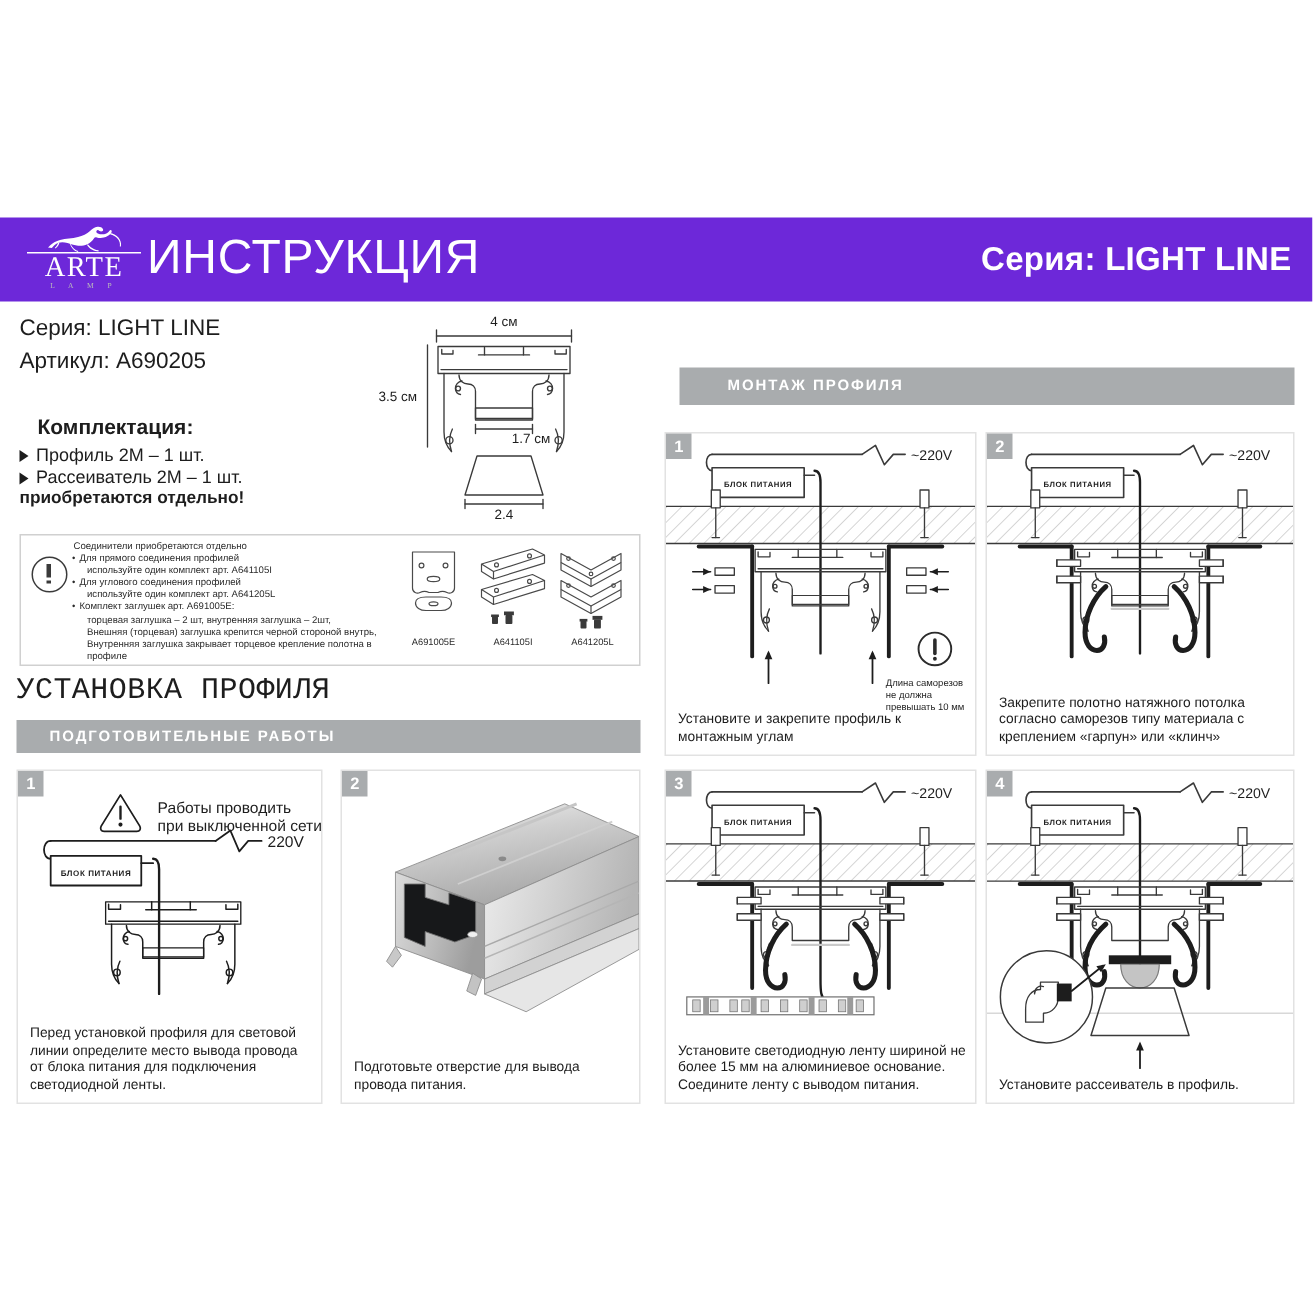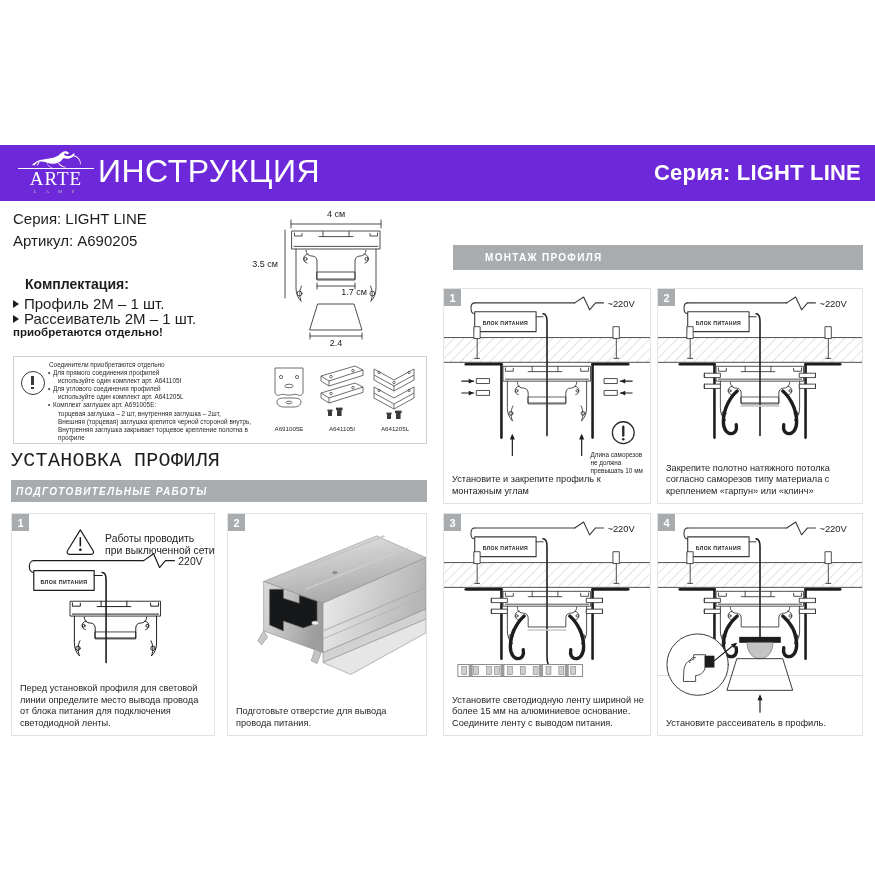--- a/index.html
+++ b/index.html
@@ -41,21 +41,21 @@
     position:absolute;right:14px;top:15px;
     color:#ffffff;font-size:22px;font-weight:bold;letter-spacing:0.2px;
   }
 
   
   .series-line{position:absolute;left:13px;top:210px;font-size:15px;}
   .article-line{position:absolute;left:13px;top:232px;font-size:15px;}
 
   .kit-title{position:absolute;left:25px;top:276px;font-size:14px;font-weight:bold;}
   .kit-list{position:absolute;left:13px;top:296px;width:240px;}
-  .kit-item{font-size:15px;line-height:15px;display:flex;align-items:center;gap:5px;}
+  .kit-item{font-size:12px;line-height:15px;display:flex;align-items:center;gap:5px;}
   .tri{display:inline-block;width:0;height:0;border-left:6px solid #1d1d1d;
        border-top:4px solid transparent;border-bottom:4px solid transparent;}
 
   .notice-bold{position:absolute;left:13px;top:326px;width:290px;
     font-size:11.5px;font-weight:bold;line-height:13.5px;}
 
   
   .connote{
     position:absolute;left:13px;top:356px;width:414px;height:88px;
     border:1px solid #d0d0d0;background:#fff;box-sizing:border-box;
@@ -77,21 +77,21 @@
   .conn-cell .cap{font-size:6.2px;color:#2b2b2b;margin-top:1px;}
   .conn-cell svg{display:block;margin:0 auto;}
 
   
   .sec-title{position:absolute;left:11px;top:449px;font-size:20px;letter-spacing:0.3px;font-family:Liberation Mono, monospace;}
   .subbar{
     position:absolute;background:#a9acae;color:#ffffff;
     font-size:10px;font-weight:bold;letter-spacing:1.3px;
     display:flex;align-items:center;
   }
-  .subbar-left{left:11px;top:480px;width:416px;height:22px;padding-left:5px;box-sizing:border-box;font-style:italic;}
+  .subbar-left{left:11px;top:480px;width:416px;height:22px;padding-left:22px;box-sizing:border-box;}
   .subbar-right{left:453px;top:245px;width:410px;height:25px;padding-left:32px;box-sizing:border-box;}
 
   
   .panel{
     position:absolute;background:#ffffff;border:1px solid #e2e2e2;box-sizing:border-box;
   }
   .pnum{
     position:absolute;left:0;top:0;width:17px;height:17px;background:#a9acae;
     color:#fff;font-size:11px;font-weight:bold;display:flex;align-items:center;
     justify-content:center;

